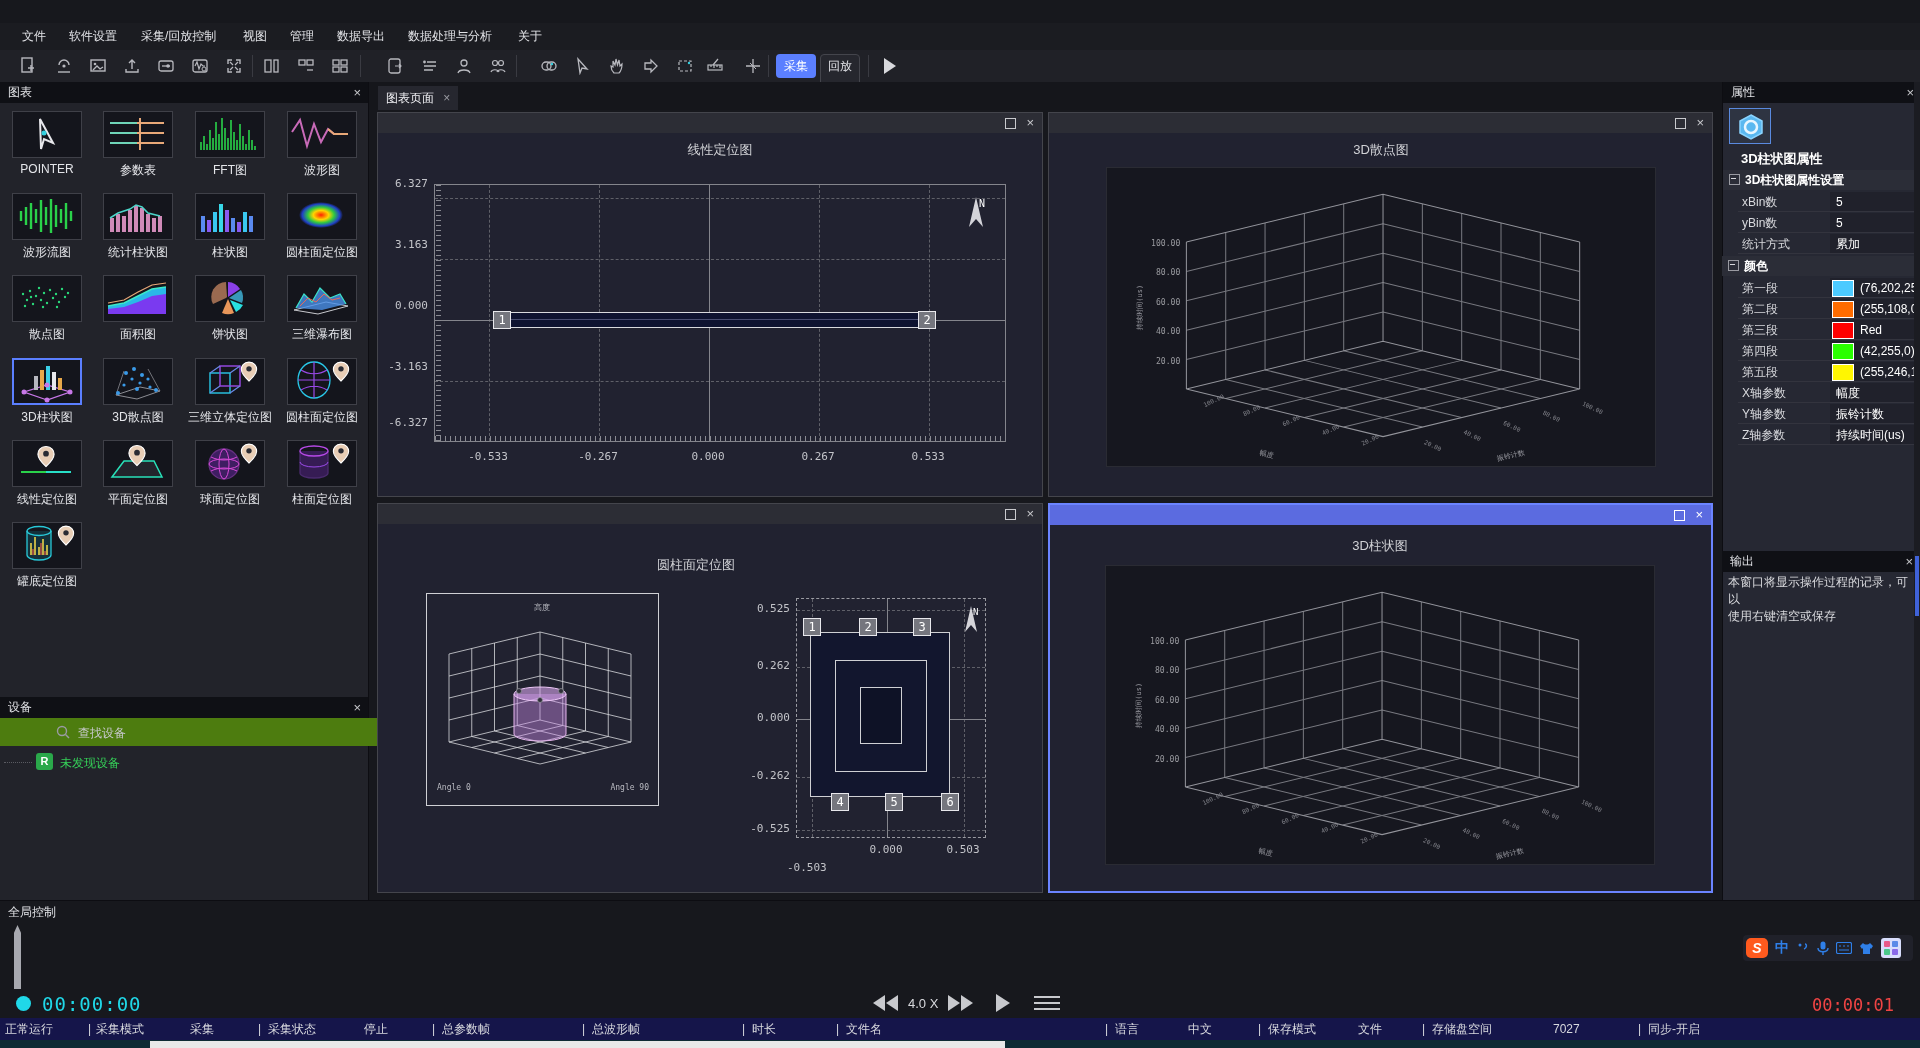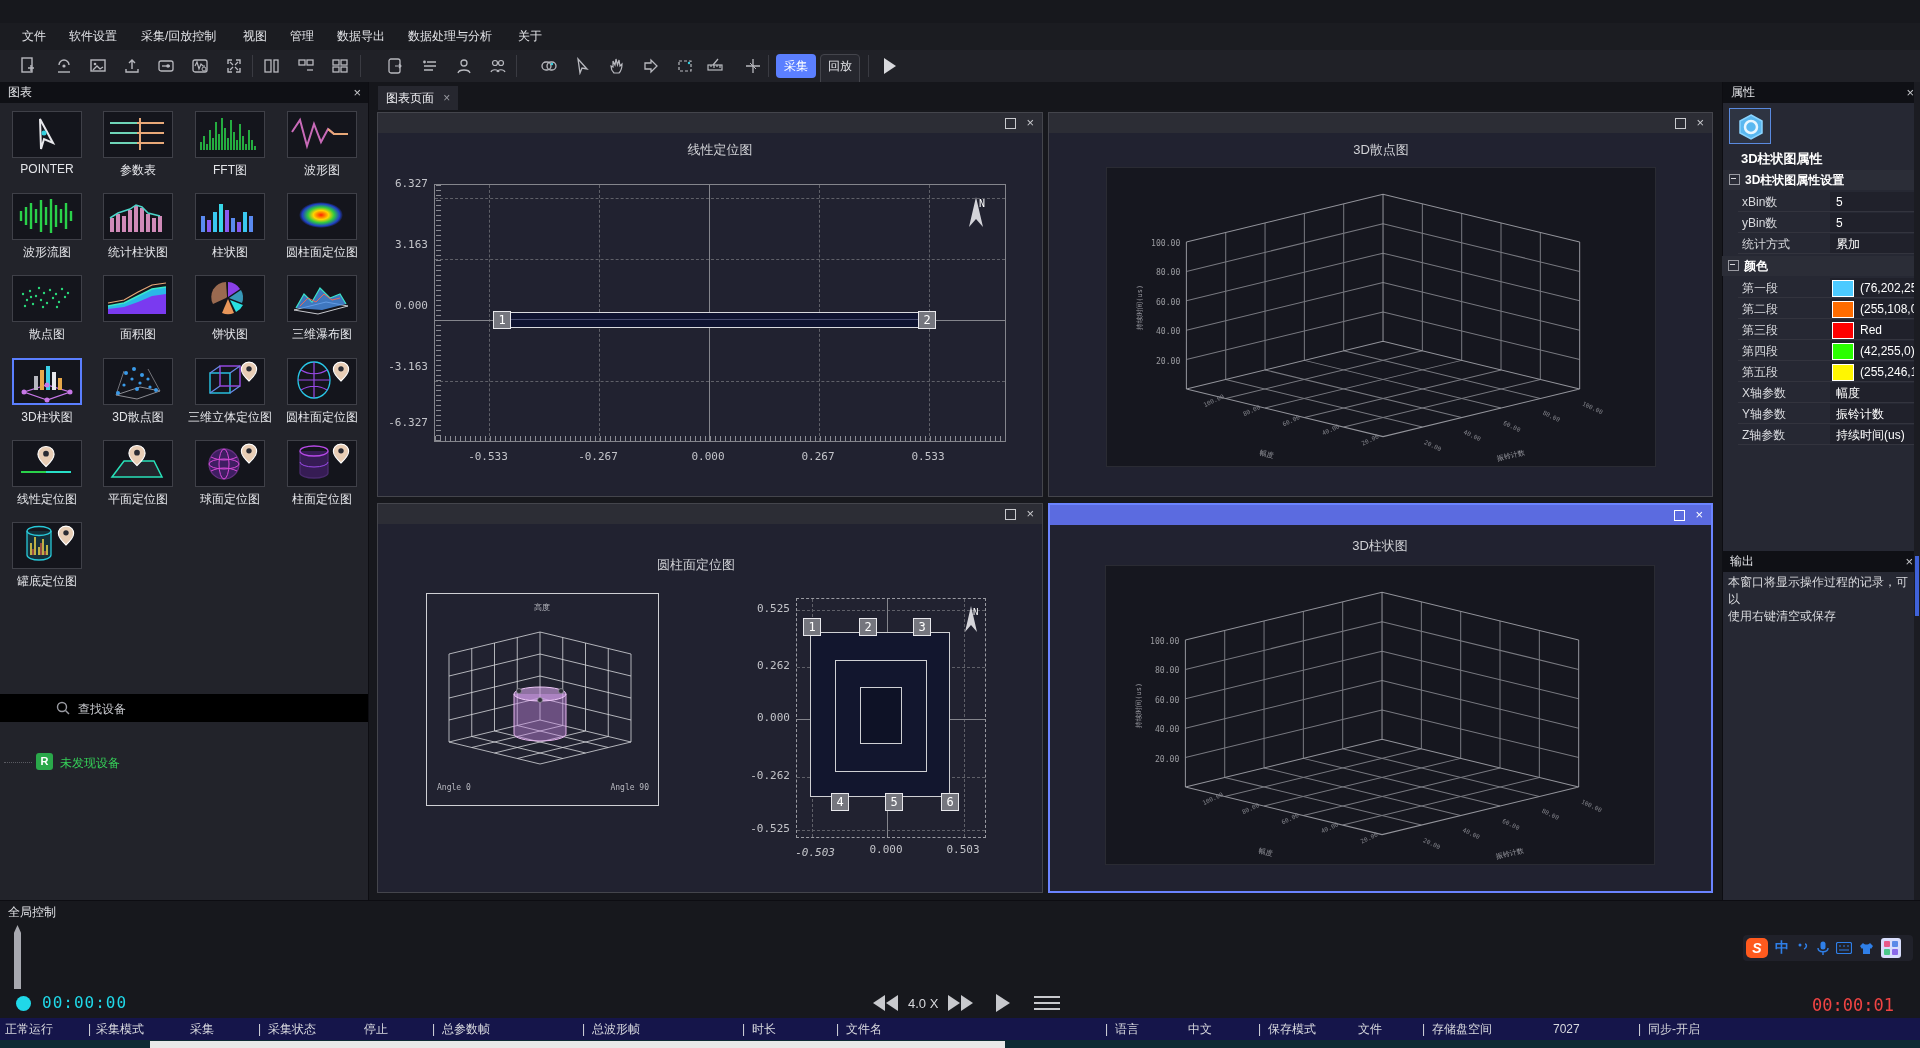--- a/index.html
+++ b/index.html
@@ -425,21 +425,21 @@
           <path d="M18 32V20M22 32V14M26 32V24M30 32V16M34 32V22" stroke="#e8d24a" stroke-width="1.6"></path>
           <path d="M20 32V26M28 32V20M32 32V28" stroke="#e85a4a" stroke-width="1.2"></path>
           <use href="#pin" transform="translate(53,13) scale(0.9)"></use>
         </svg></div>
     <div class="clabel" style="left:47px;top:491px;">罐底定位图</div>
 
     <div class="hdr abs" style="left:0;top:615px;width:368px;">
       <span>设备</span>
       <span class="xg"></span>
     </div>
-    <div class="abs" style="left:0;top:612px;width:368px;height:28px;background:#000000;">
+    <div class="abs" style="left:0;top:636px;width:368px;height:28px;background:#4d7c0f;padding-left:28px;">
       <svg class="abs" style="left:56px;top:7px;" width="14" height="14">
           <circle cx="6" cy="6" r="4.5" fill="none" stroke="#9a9ba2" stroke-width="1.4"></circle>
           <path d="M9.5 9.5l3.5 3.5" stroke="#9a9ba2" stroke-width="1.4"></path>
         </svg>
       <span class="abs" style="left:78px;top:7px;color:#c8c9ce;">查找设备</span>
     </div>
     <div class="abs" style="left:0;top:668px;width:368px;height:24px;">
       <div class="abs" style="left:4px;top:12px;width:28px;border-top:1px dotted #5a5b62;"></div>
       <div class="abs" style="left:36px;top:3px;width:17px;height:17px;background:#2aa84a;border-radius:3px;color:#fff;font-weight:bold;text-align:center;line-height:17px;font-size:11px;">R</div>
       <span class="abs" style="left:60px;top:5px;color:#35d058;">未发现设备</span>
@@ -594,21 +594,21 @@
       <svg class="abs" style="left:163px;top:4px;" width="22" height="34">
           <path d="M11 3 L17 29 L11 22 L5 29 Z" fill="#e8e8ec" opacity="0.9"></path>
           <text x="13" y="12" fill="#fff" font-size="9">N</text>
         </svg>
     </div>
     <div class="tick r" style="left:368px;top:98px;width:44px;">0.525</div>
     <div class="tick r" style="left:368px;top:155px;width:44px;">0.262</div>
     <div class="tick r" style="left:368px;top:207px;width:44px;">0.000</div>
     <div class="tick r" style="left:368px;top:265px;width:44px;">-0.262</div>
     <div class="tick r" style="left:368px;top:318px;width:44px;">-0.525</div>
-    <div class="tick" style="left:409px;top:342px;width:48px;text-align:right;font-style:italic;">-0.503</div>
+    <div class="tick" style="left:409px;top:357px;width:48px;text-align:left;">-0.503</div>
     <div class="tick" style="left:484px;top:339px;width:48px;text-align:center;">0.000</div>
     <div class="tick" style="left:561px;top:339px;width:48px;text-align:center;">0.503</div>
   </div>
 
   <div class="panel" style="left:1048px;top:503px;width:665px;height:390px;border:2px solid #6b84ff;">
     <div class="panel-hdr" style="background:#5b6be0;">
       <div class="ph-max" style="right:26px;border-color:#fff;"></div>
       <div class="ph-x" style="right:8px;color:#fff;"></div>
     </div>
     <div class="ctitle" style="left:330px;top:32px;">3D柱状图</div>
@@ -730,21 +730,21 @@
   <div class="abs" style="left:1914px;top:82px;width:6px;height:818px;background:#1b1c22;">
     <div class="abs" style="left:1px;top:474px;width:4px;height:60px;background:#3f62d8;"></div>
   </div>
 
   <div class="abs" style="left:0;top:900px;width:1920px;height:118px;background:#17181d;border-top:1px solid #0d0d12;">
     <div class="abs" style="left:8px;top:3px;color:#e2e3e7;">全局控制</div>
 
     <div class="abs" style="left:14px;top:24px;width:7px;height:64px;background:#a8a9b0;clip-path:polygon(50% 0,100% 12%,100% 100%,0 100%,0 12%);"></div>
 
     <div class="abs" style="left:16px;top:95px;width:15px;height:15px;border-radius:50%;background:#20d8e8;"></div>
-    <span class="abs mono" style="left:42px;top:92px;font-size:16px;color:#20d8e8;letter-spacing:1px;">00:00:00</span>
+    <span class="abs mono" style="left:42px;top:92px;font-size:19px;color:#20d8e8;letter-spacing:1px;">00:00:00</span>
     <div class="abs" style="left:873px;top:94px;display:flex;">
         <div class="tri-l"></div>
         <div class="tri-l" style="margin-left:1px;"></div>
       </div>
     <span class="abs" style="left:908px;top:95px;color:#d8d9dd;font-size:13px;">4.0 X</span>
     <div class="abs" style="left:948px;top:94px;display:flex;">
         <div class="tri-r"></div>
         <div class="tri-r" style="margin-left:1px;"></div>
       </div>
     <div class="abs" style="left:996px;top:93px;">

